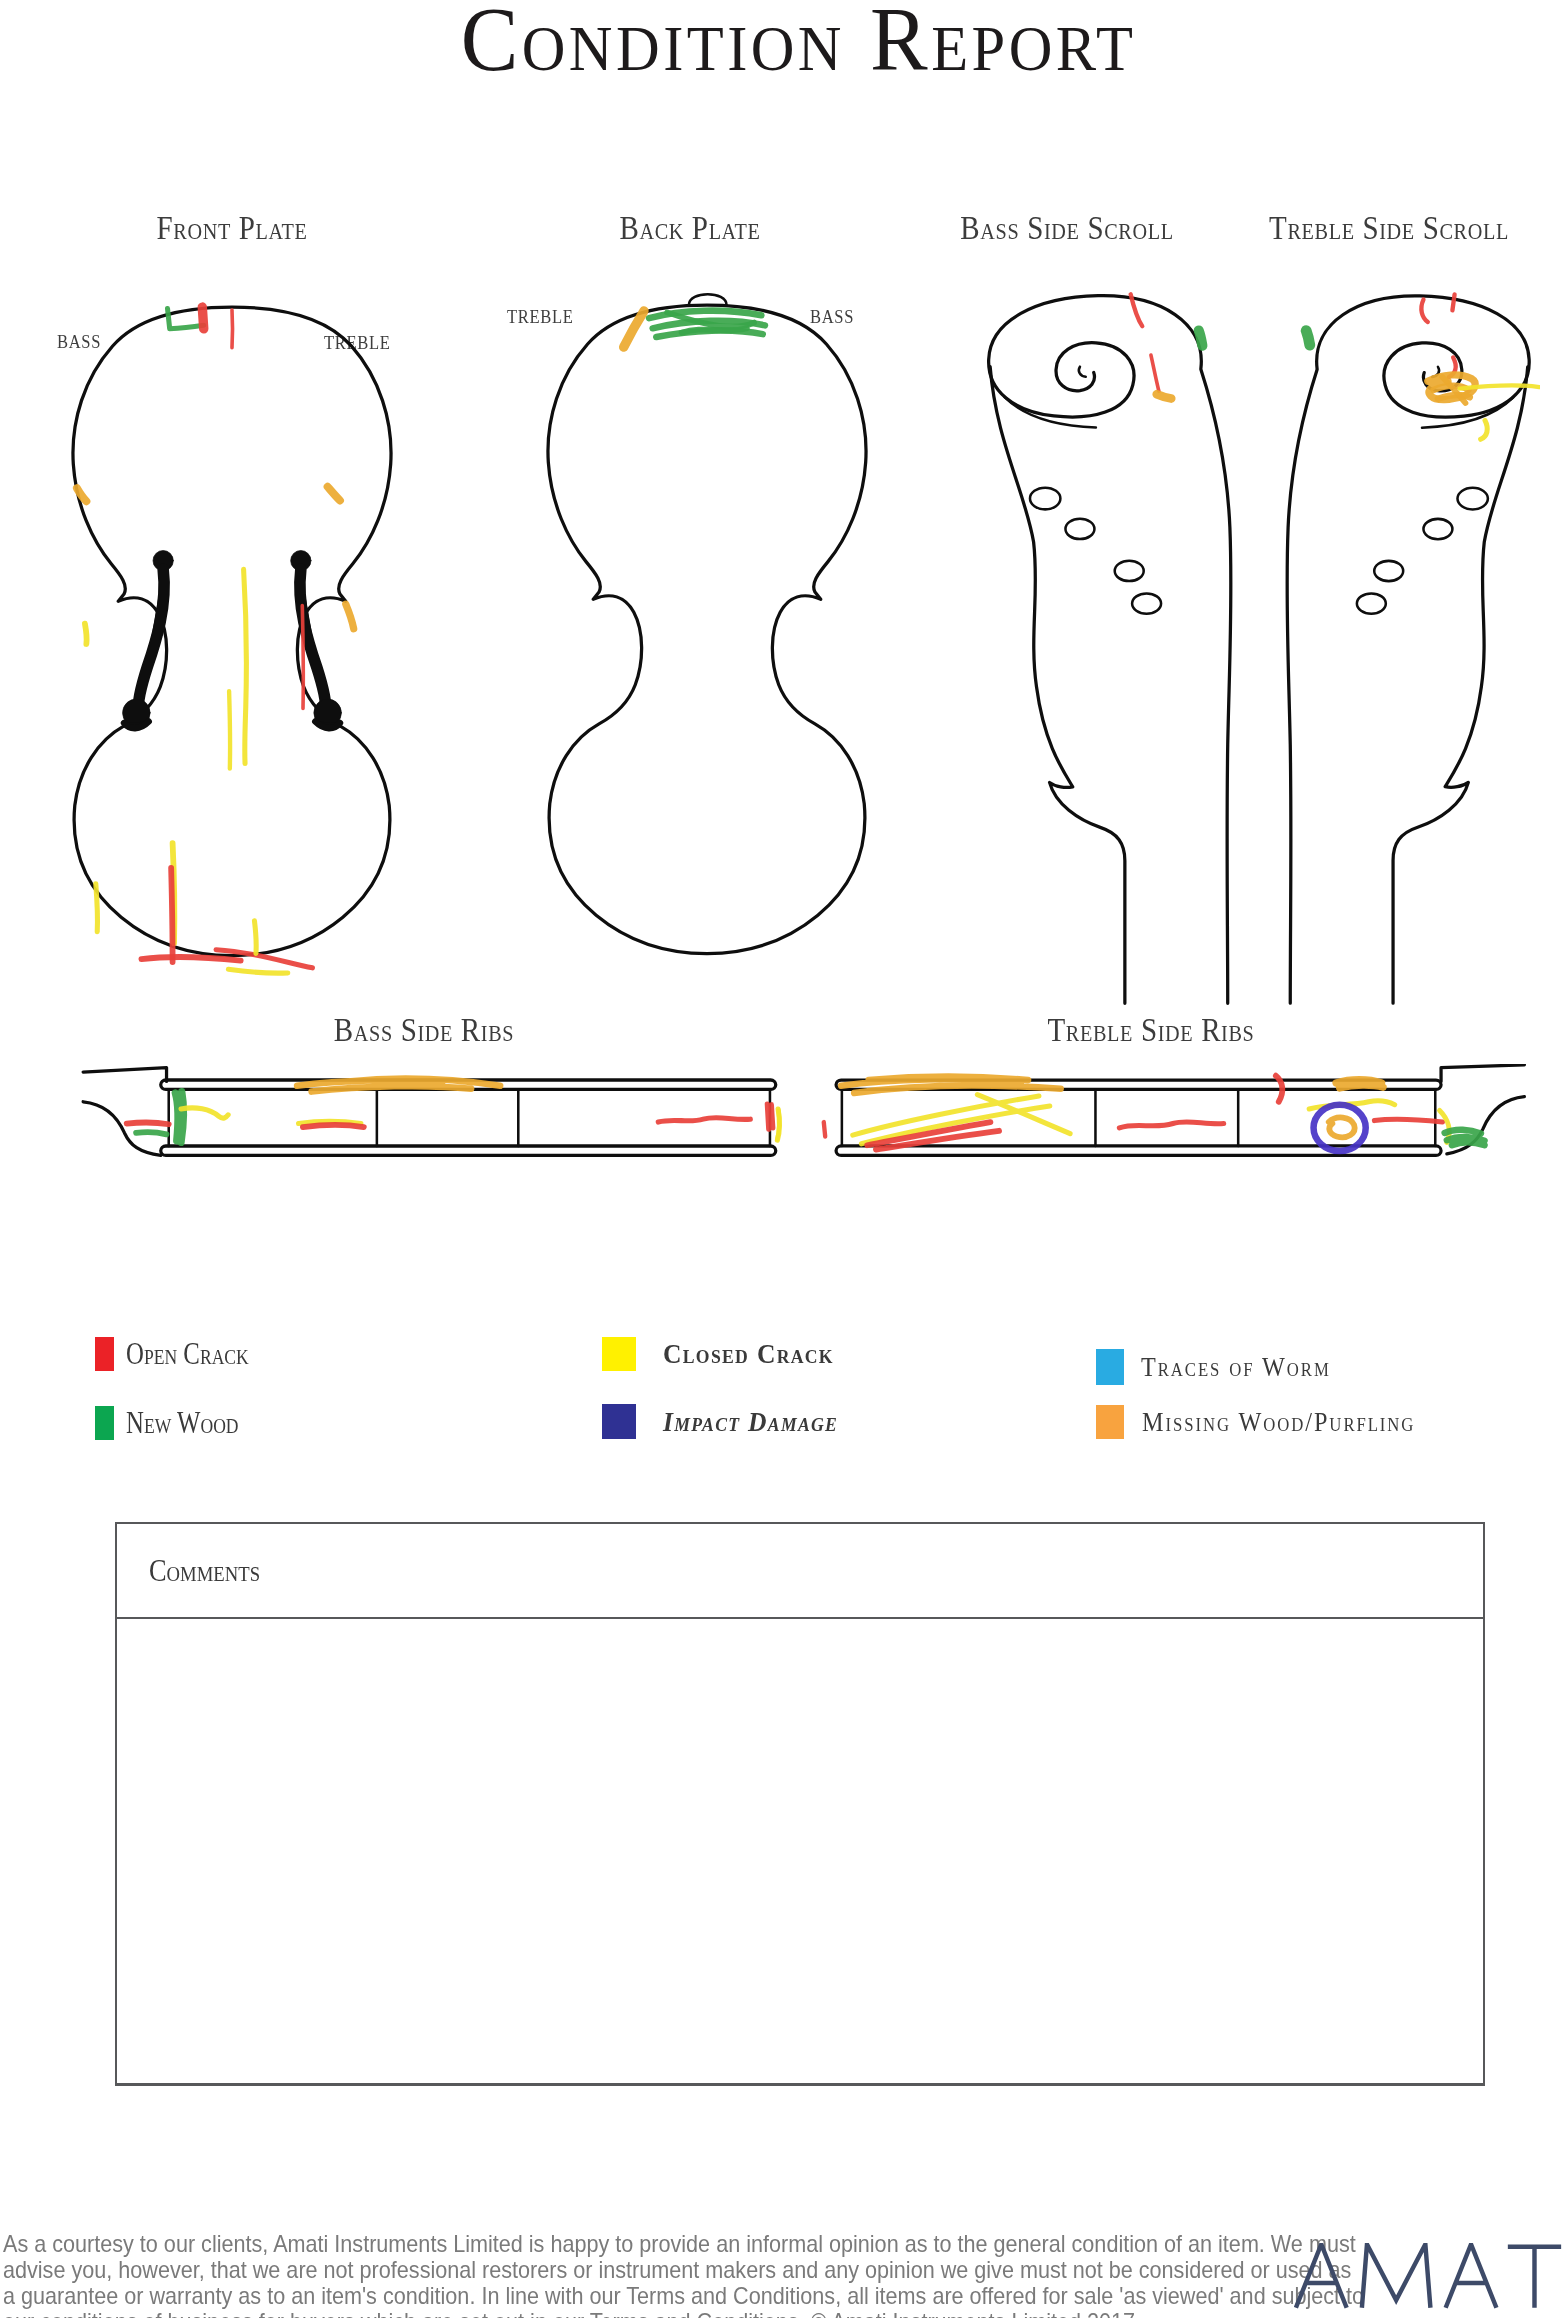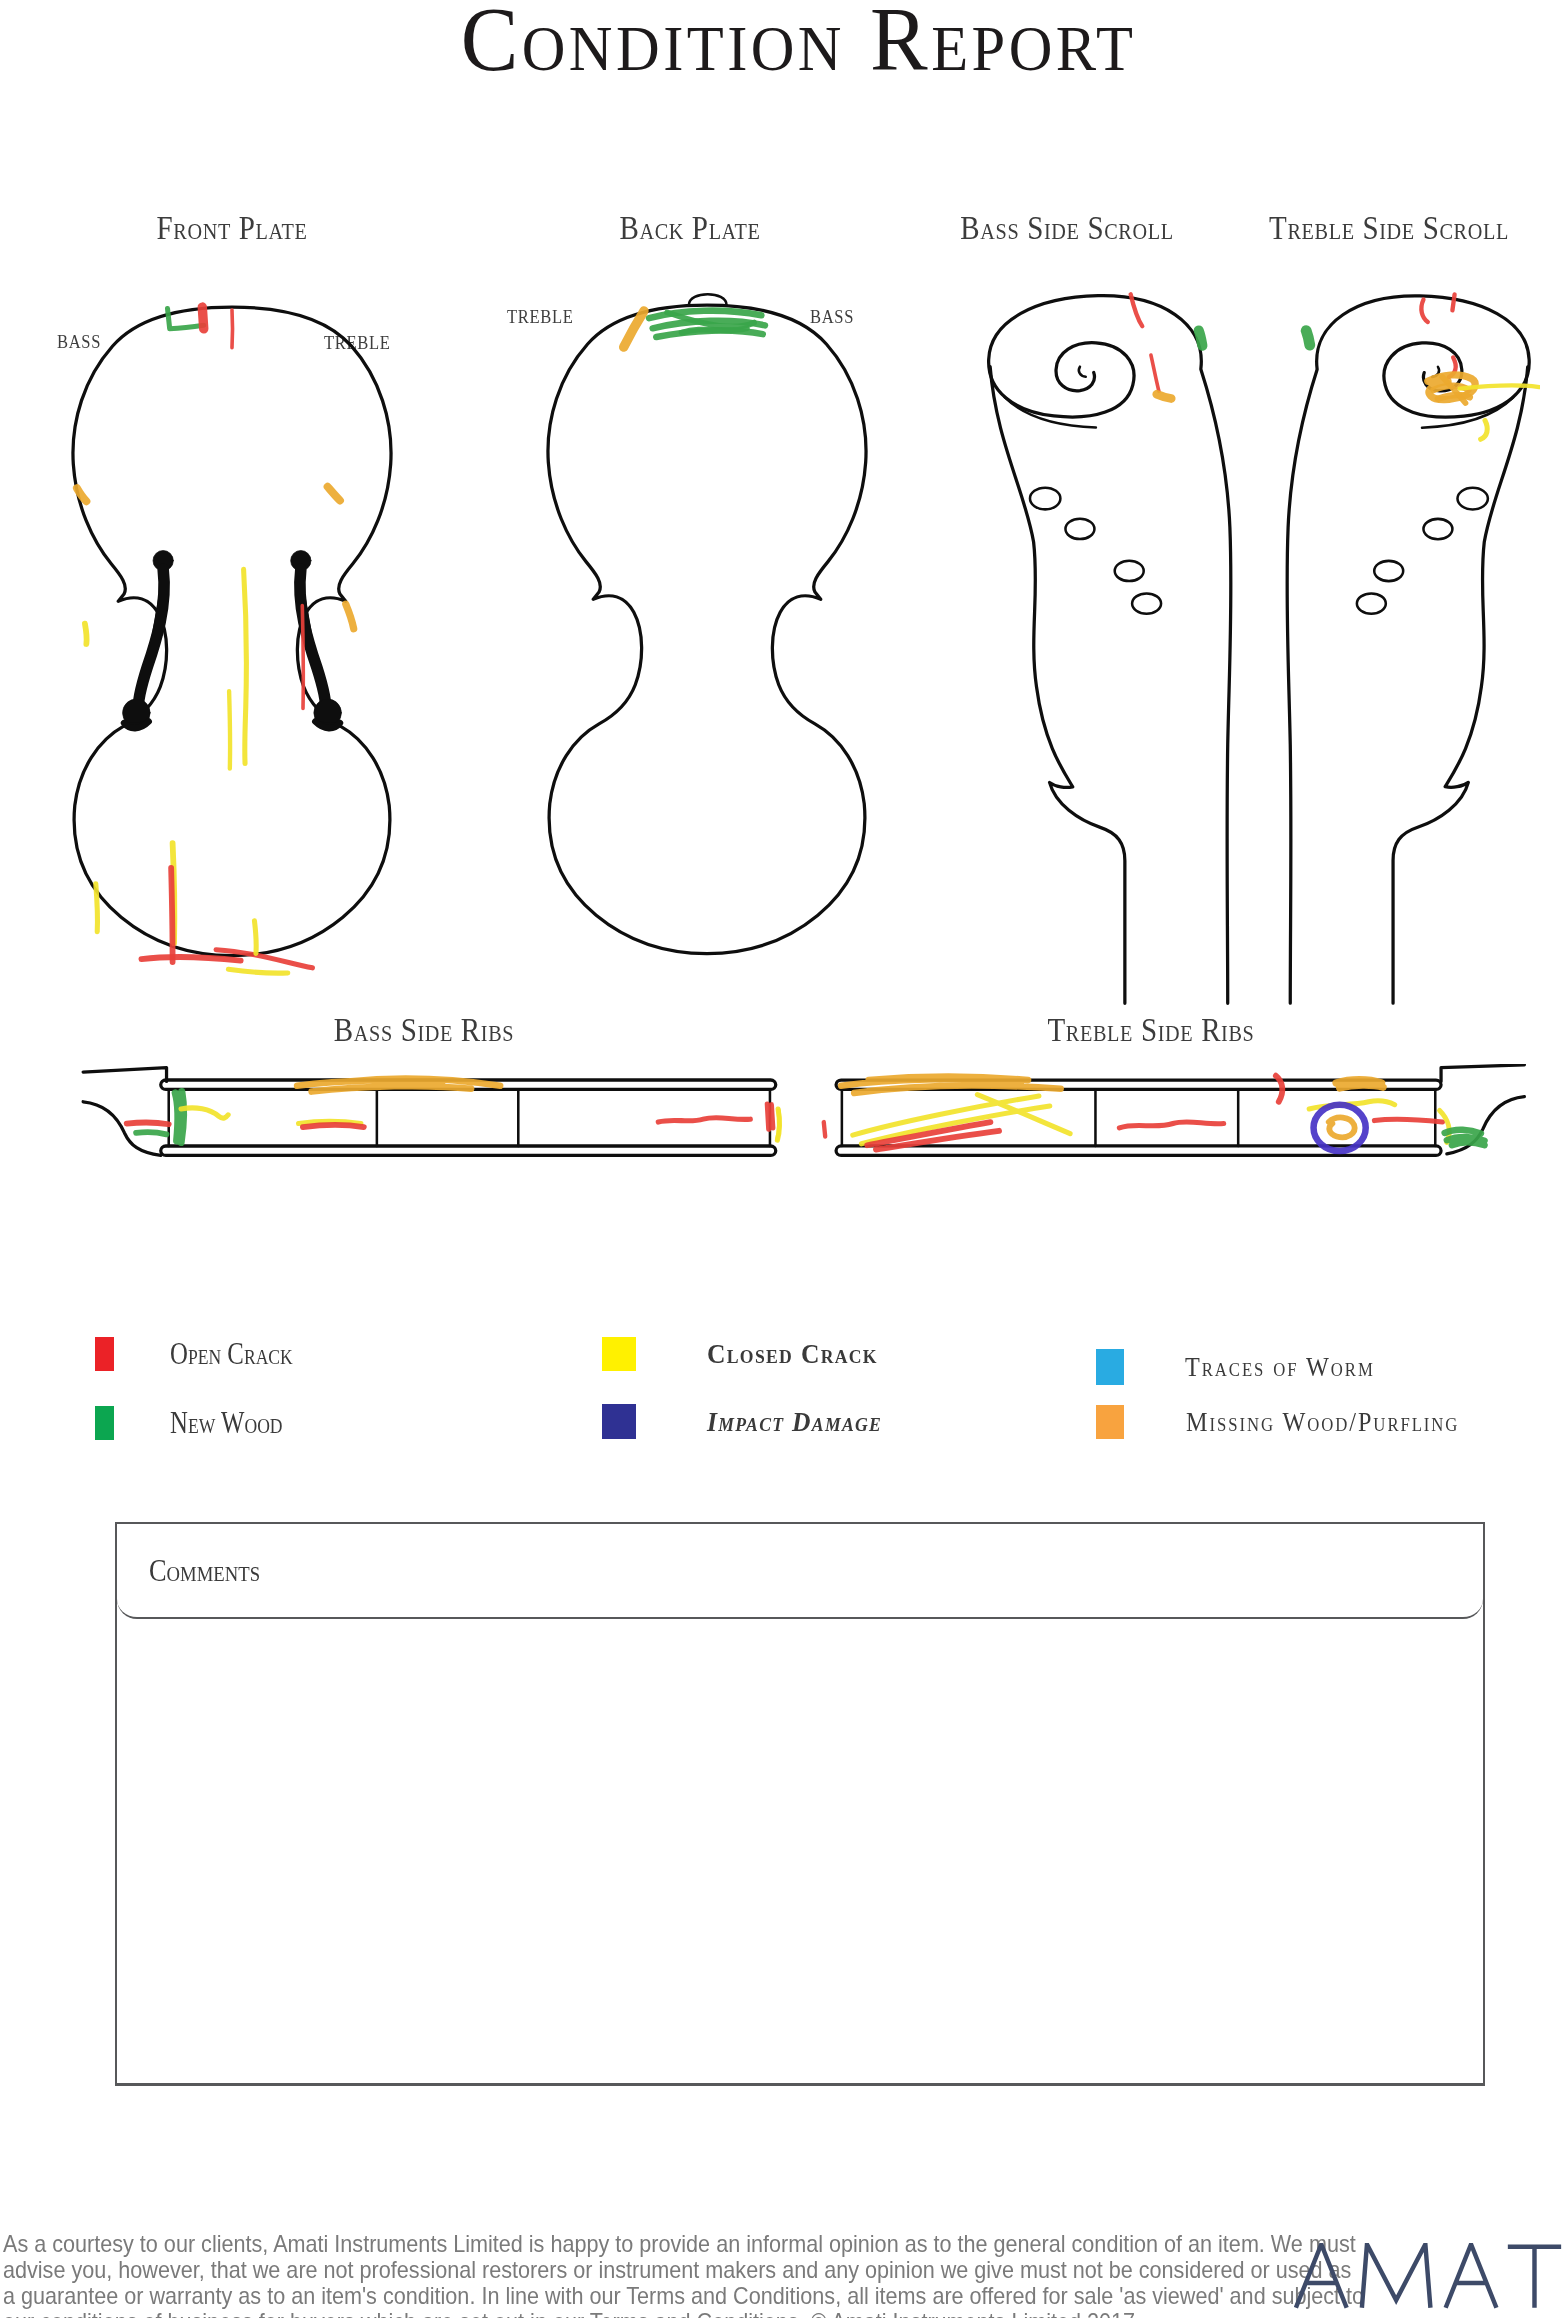--- a/index.html
+++ b/index.html
@@ -8,30 +8,30 @@
   .abs{position:absolute;}
   .scap{font-variant:small-caps;}
   
   #title{left:0;right:0;top:-11.6px;text-align:center;font-size:90px;letter-spacing:3.6px;
          color:#1d1a1b;transform:scaleX(0.96);}
   
   .sec-label{font-size:33px;color:#3c3c3c;letter-spacing:0.7px;text-align:center;
              transform:scaleX(0.88);transform-origin:center;}
   .side-label{font-size:18px;color:#3e3e3e;letter-spacing:0.7px;transform:scaleX(0.92);transform-origin:left;}
   
-  .legend-item{display:flex;align-items:center;gap:44px;}
+  .legend-item{display:flex;align-items:center;}
   .swatch{display:inline-block;flex:0 0 auto;}
   .legend-label{font-variant:small-caps;font-size:31px;color:#3a3a3a;white-space:nowrap;
                 transform:scaleX(0.8);transform-origin:left;}
   .legend-label.alt{font-size:27.5px;font-weight:600;letter-spacing:1.4px;transform:scaleX(0.93);}
   .legend-label.alt3{font-size:27.5px;letter-spacing:2.2px;transform:scaleX(0.88);}
   
   #comments-box{left:115px;top:1522px;width:1370px;height:564px;border:2.2px solid #57585a;
                 border-bottom-width:3.6px;box-sizing:border-box;}
-  #comments-header{height:93px;border-bottom:2.2px solid #57585a;display:flex;align-items:center;border-radius:20px;}
+  #comments-header{height:93px;border-bottom:2.2px solid #57585a;display:flex;align-items:center;}
   #comments-title{font-variant:small-caps;font-size:31px;color:#3a3a3a;margin-left:32px;
                   transform:scaleX(0.85);transform-origin:left;}
   #comments-body{padding:19px 14.5px 0 7.2px;}
   .comment-line{font-family:"Liberation Sans", sans-serif;font-weight:700;font-size:31px;
                 line-height:41px;color:#0c0c0c;transform:scaleX(0.78);transform-origin:left;
                 white-space:nowrap;}
   
   #footer-text{left:2.9px;top:2231px;width:1276px;}
   .footer-line{font-family:"Liberation Sans", sans-serif;font-size:24px;line-height:26px;
                color:#7a7a7a;transform:scaleX(0.9);transform-origin:left;white-space:nowrap;}

